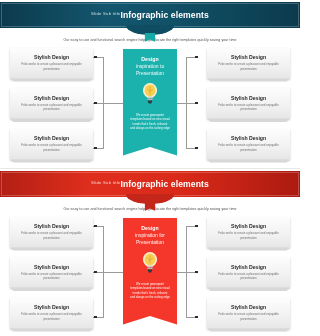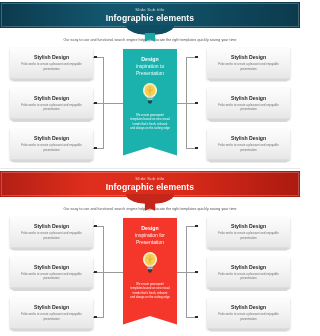--- a/index.html
+++ b/index.html
@@ -15,21 +15,21 @@
     height:168px;
     background:#ffffff;
     overflow:hidden;
   }
   .slide + .slide { border-top:1px solid #e8e8e8; }
 
   
   .banner-wrap { position:relative; width:100%; height:31px; }
   .banner {
     position:absolute; top:2px; left:0; right:0; height:26px;
-    display:flex; flex-direction:column;
+    display:flex; flex-direction:row;
     align-items:center; justify-content:center;
     color:#ffffff;
   }
   .banner.teal {
     background:linear-gradient(90deg,#0c3a4d 0%,#13566e 35%,#115268 55%,#0c3a4d 100%);
   }
   .banner.red {
     background:linear-gradient(90deg,#b21f14 0%,#e02e1d 30%,#d92a19 60%,#ab1a10 100%);
   }
   .banner-inner {

